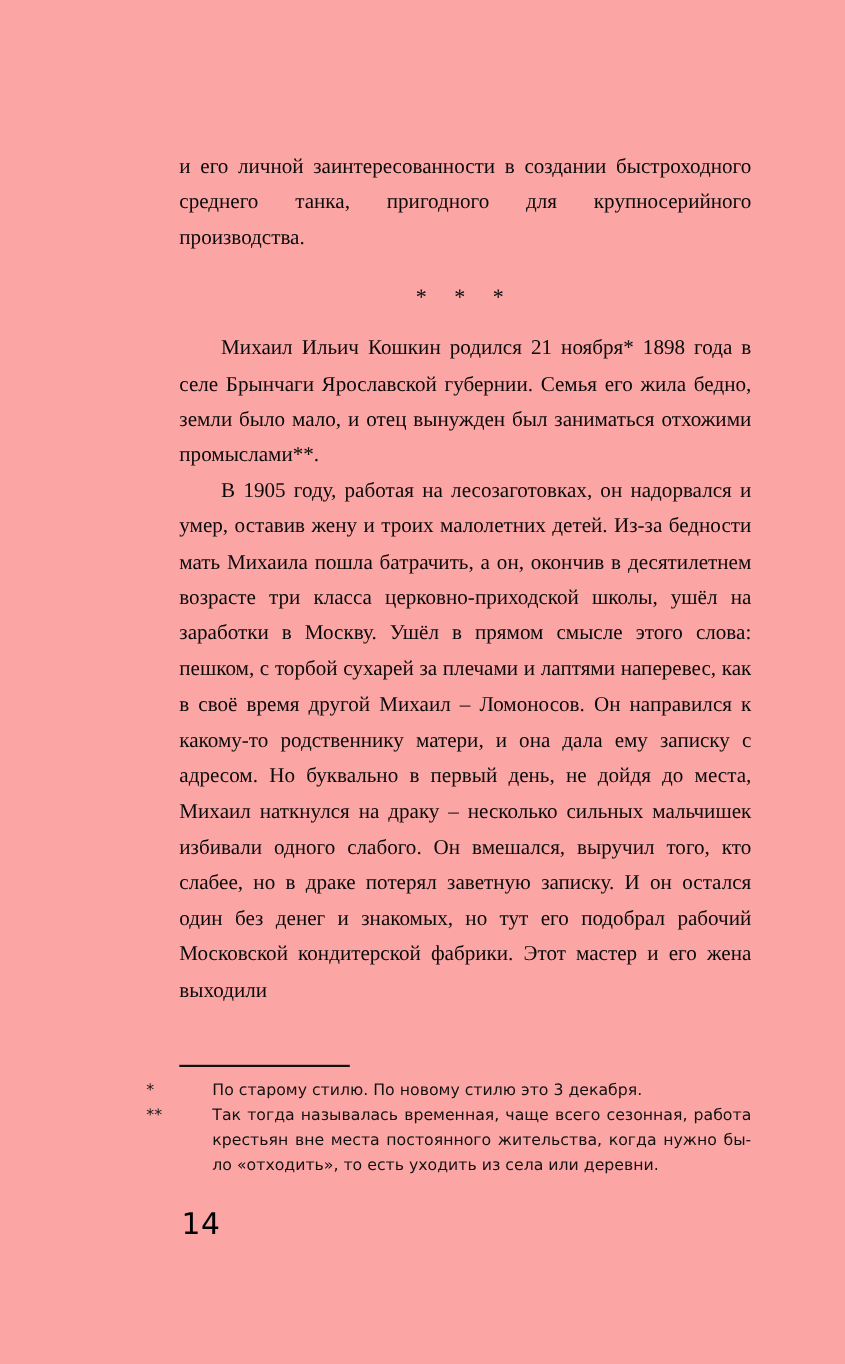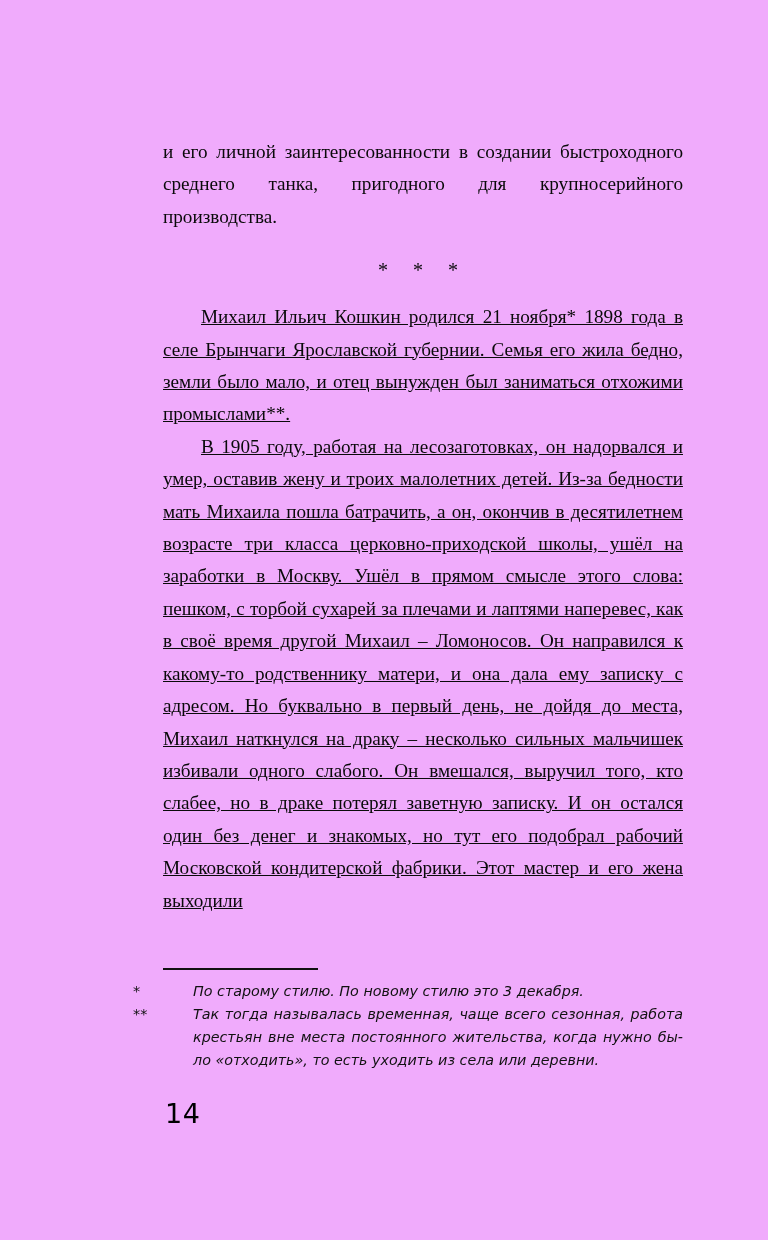--- a/index.html
+++ b/index.html
@@ -14,21 +14,21 @@
     font-family: "Liberation Serif", "DejaVu Serif", serif;
     color: #000000;
   }
 
   .page {
     position: absolute;
     left: 0;
     top: 0;
     width: 768px;
     height: 1240px;
-    background: #f0abfc;
+    background: #fca5a5;
     overflow: hidden;
   }
 
   .text-column {
     position: absolute;
     left: 163px;
     top: 136px;
     width: 520px;
   }
 
@@ -38,21 +38,20 @@
     font-size: 19.2px;
     line-height: 32.4px;
     text-align: justify;
     text-justify: inter-word;
     hyphens: manual;
     color: #0a0a0a;
   }
 
   p.body-par.indent {
     text-indent: 38px;
-    text-decoration: underline;
   }
 
   .divider {
     margin: 22px 0 16px 0;
     text-align: center;
     font-size: 20px;
     letter-spacing: 10px;
     line-height: 30px;
     color: #0a0a0a;
   }
@@ -89,21 +88,20 @@
   .fn-item {
     display: block;
     margin: 0;
     padding: 0;
   }
   .fn-item .fn-text {
     display: block;
     padding-left: 30px;
     text-indent: -30px;
     text-align: justify;
-    font-style: italic;
   }
 
   .page-number {
     position: absolute;
     left: 165px;
     top: 1098px;
     font-family: "DejaVu Sans", "Liberation Sans", sans-serif;
     font-weight: normal;
     font-size: 27px;
     line-height: 32px;

